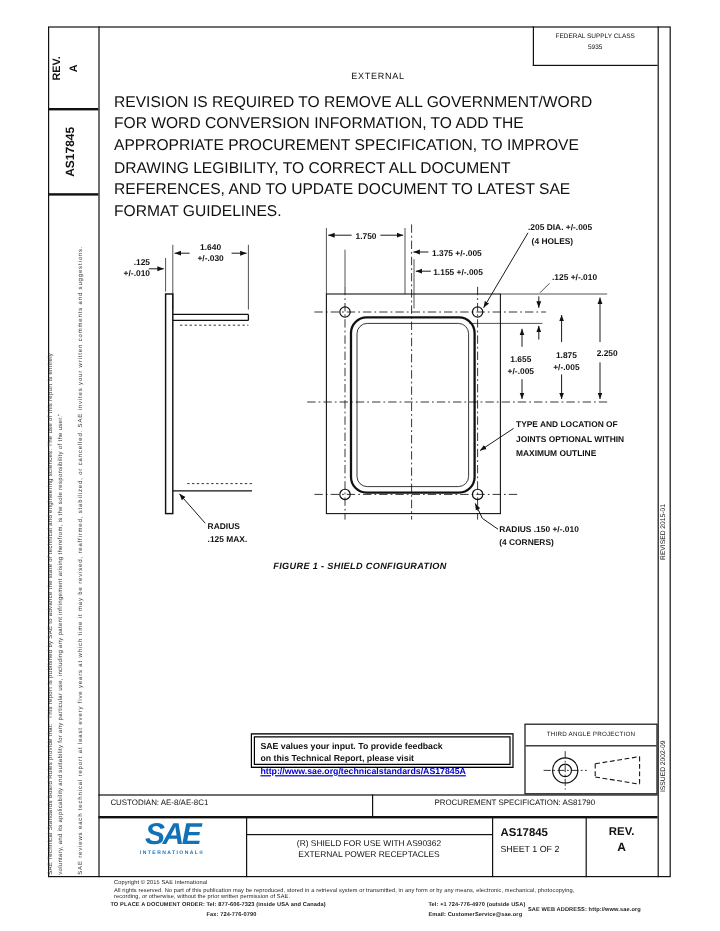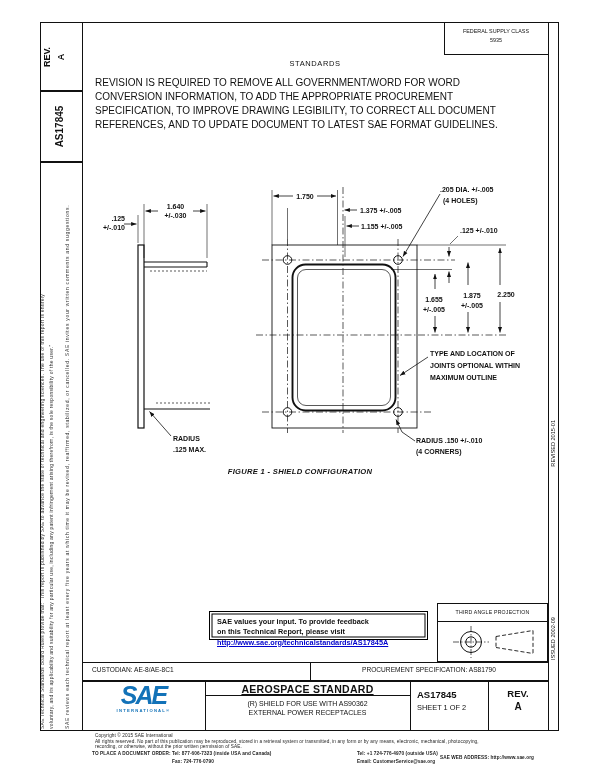--- a/index.html
+++ b/index.html
@@ -50,22 +50,22 @@
 
   <div class="rot" style="left:549.5px;top:660px;width:240px;display:flex;justify-content:space-between;font-size:5.6px;">
     <span>ISSUED 2002-09</span>
     <span>REVISED 2015-01</span>
   </div>
 
   <div class="abs ctr" style="left:444px;top:27px;width:104px;font-size:5.4px;line-height:1.7;">
     <div>FEDERAL SUPPLY CLASS</div>
     <div>5935</div>
   </div>
-  <div class="abs ctr" style="left:82px;top:59px;width:466px;font-size:7.5px;letter-spacing:.6px;">STANDARDS</div>
-  <div class="abs" style="left:95px;top:76px;width:414px;font-size:10px;line-height:1.4;">REVISION IS REQUIRED TO REMOVE ALL GOVERNMENT/WORD FOR WORD CONVERSION INFORMATION, TO ADD THE APPROPRIATE PROCUREMENT SPECIFICATION, TO IMPROVE DRAWING LEGIBILITY, TO CORRECT ALL DOCUMENT REFERENCES, AND TO UPDATE DOCUMENT TO LATEST SAE FORMAT GUIDELINES.</div>
+  <div class="abs ctr" style="left:82px;top:59px;width:466px;font-size:7.5px;letter-spacing:.6px;">EXTERNAL</div>
+  <div class="abs" style="left:95px;top:76px;width:414px;font-size:13px;line-height:1.4;">REVISION IS REQUIRED TO REMOVE ALL GOVERNMENT/WORD FOR WORD CONVERSION INFORMATION, TO ADD THE APPROPRIATE PROCUREMENT SPECIFICATION, TO IMPROVE DRAWING LEGIBILITY, TO CORRECT ALL DOCUMENT REFERENCES, AND TO UPDATE DOCUMENT TO LATEST SAE FORMAT GUIDELINES.</div>
 
   <svg class="abs" style="left:82px;top:178px;" width="466" height="302" viewBox="82 178 466 302">
     <defs>
       <marker id="arr" viewBox="0 0 10 10" refX="9" refY="5" markerWidth="7.5" markerHeight="7.5" orient="auto-start-reverse">
         <path d="M0,1.6 L9,5 L0,8.4 z" fill="#111"></path>
       </marker>
     </defs>
 
     <g stroke="#111" fill="none">
       <rect x="138" y="245" width="6" height="183" stroke-width="1.2" fill="#fff"></rect>
@@ -166,21 +166,20 @@
     </svg>
   </div>
 
   <div class="abs" style="left:92px;top:666px;font-size:6.6px;">CUSTODIAN: AE-8/AE-8C1</div>
   <div class="abs ctr" style="left:310px;top:666px;width:238px;font-size:6.6px;">PROCUREMENT SPECIFICATION: AS81790</div>
 
   <div class="abs ctr" style="left:82px;top:684px;width:123px;">
     <div style="font-size:25px;font-weight:900;font-style:italic;color:#1272b8;letter-spacing:-2px;line-height:.95;">SAE</div>
     <div style="font-size:4.2px;font-weight:bold;color:#1272b8;letter-spacing:1.2px;">INTERNATIONAL®</div>
   </div>
-  <div class="abs ctr" style="left:205px;top:682.5px;width:205px;font-size:10.5px;font-weight:bold;text-decoration:underline;letter-spacing:.3px;">AEROSPACE STANDARD</div>
   <div class="abs ctr" style="left:205px;top:699px;width:205px;font-size:7px;line-height:1.35;">
     <div>(R) SHIELD FOR USE WITH AS90362</div>
     <div>EXTERNAL POWER RECEPTACLES</div>
   </div>
   <div class="abs" style="left:417px;top:689px;font-size:9.5px;font-weight:bold;">AS17845</div>
   <div class="abs" style="left:417px;top:703px;font-size:7.4px;">SHEET 1 OF 2</div>
   <div class="abs ctr" style="left:488px;top:688px;width:60px;font-size:9.5px;font-weight:bold;">REV.</div>
   <div class="abs ctr" style="left:488px;top:701px;width:60px;font-size:10px;font-weight:bold;">A</div>
 
   <div class="abs fine" style="left:95px;top:733px;">Copyright © 2015 SAE International</div>

